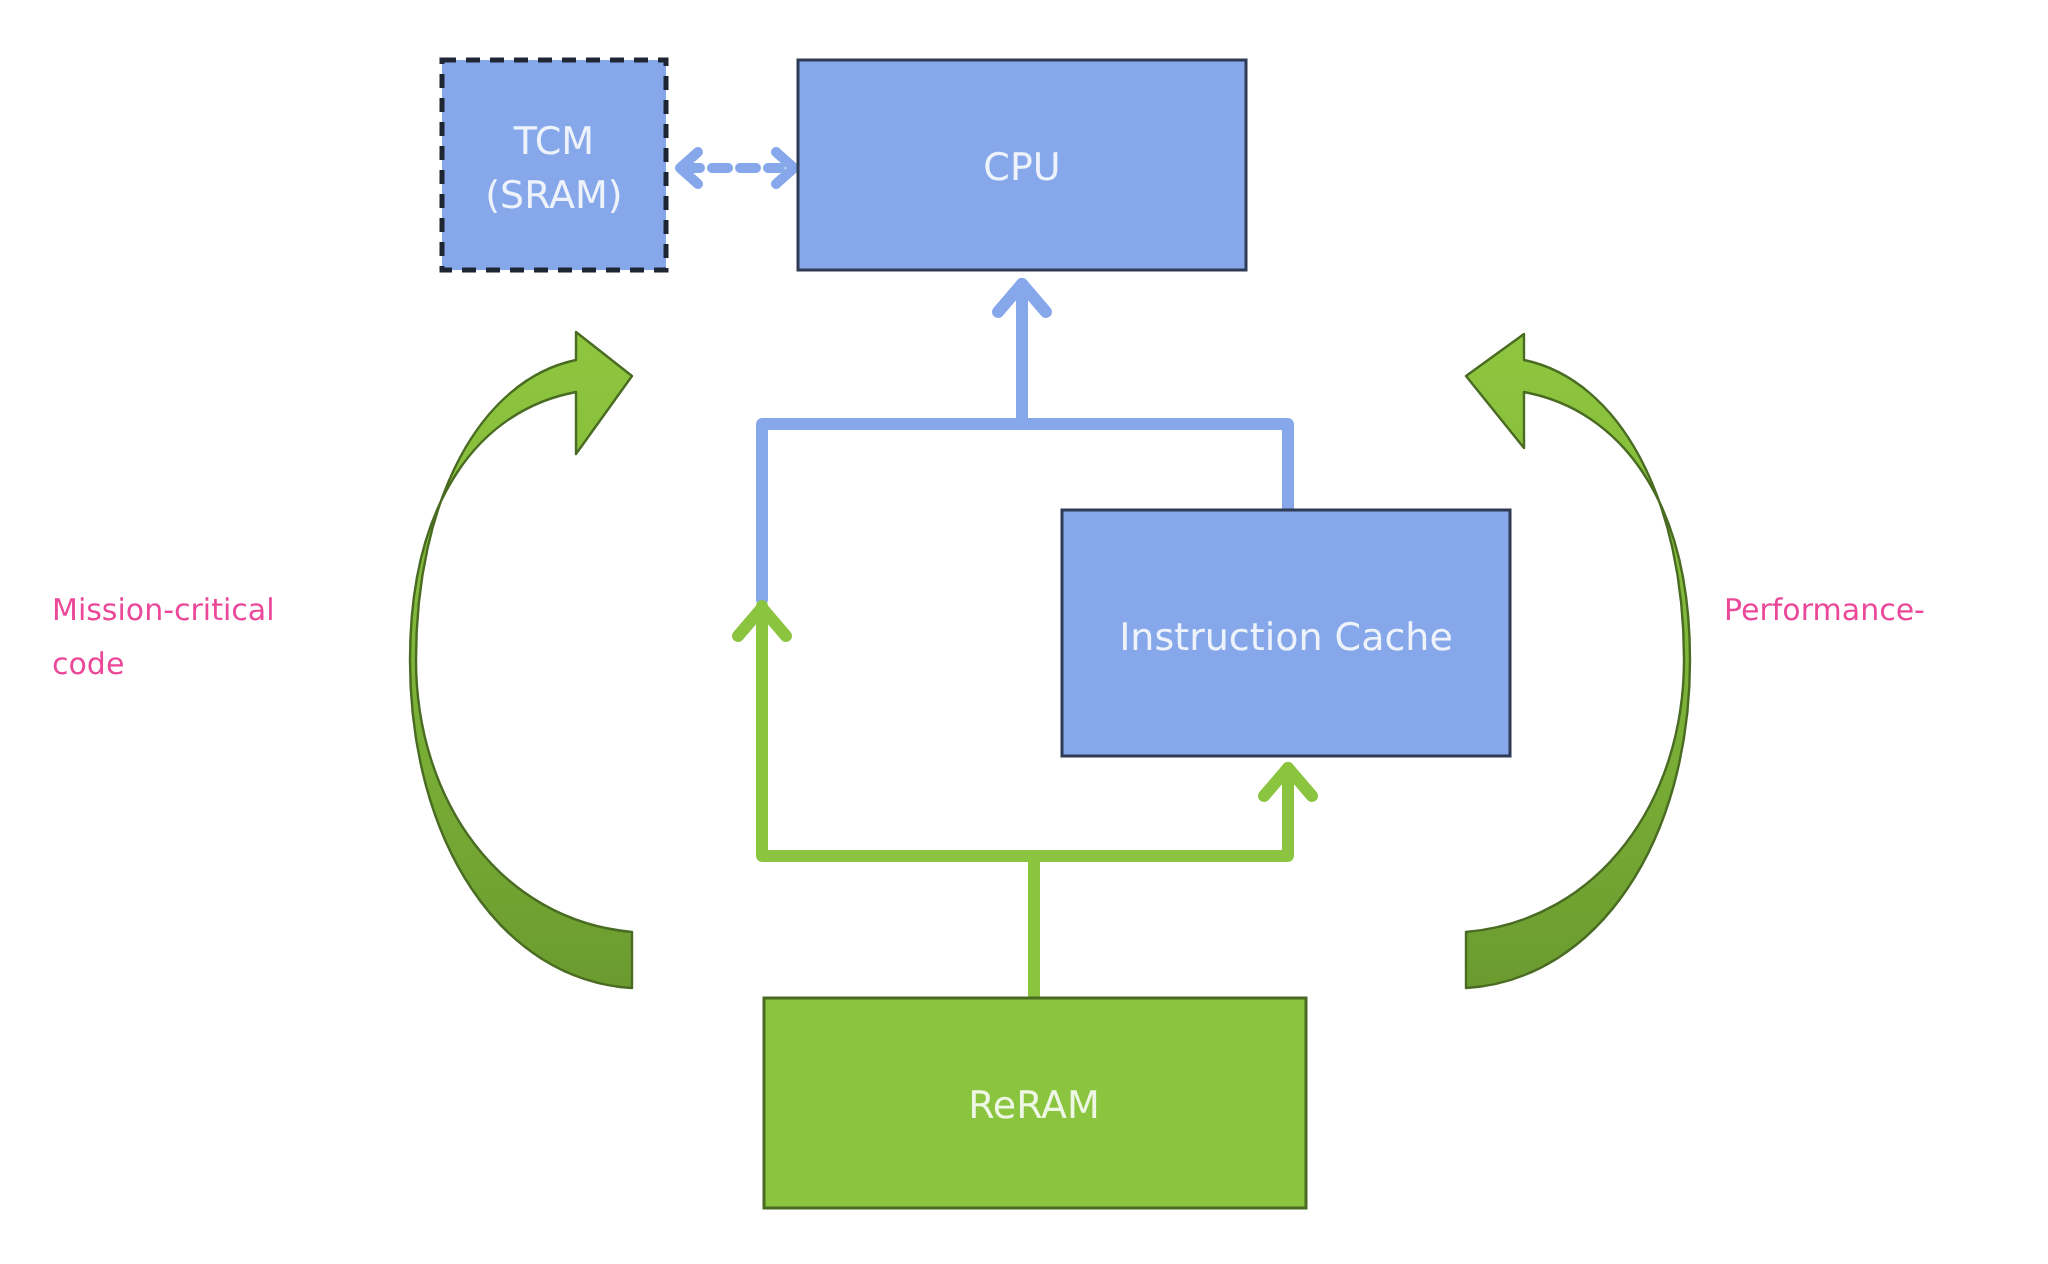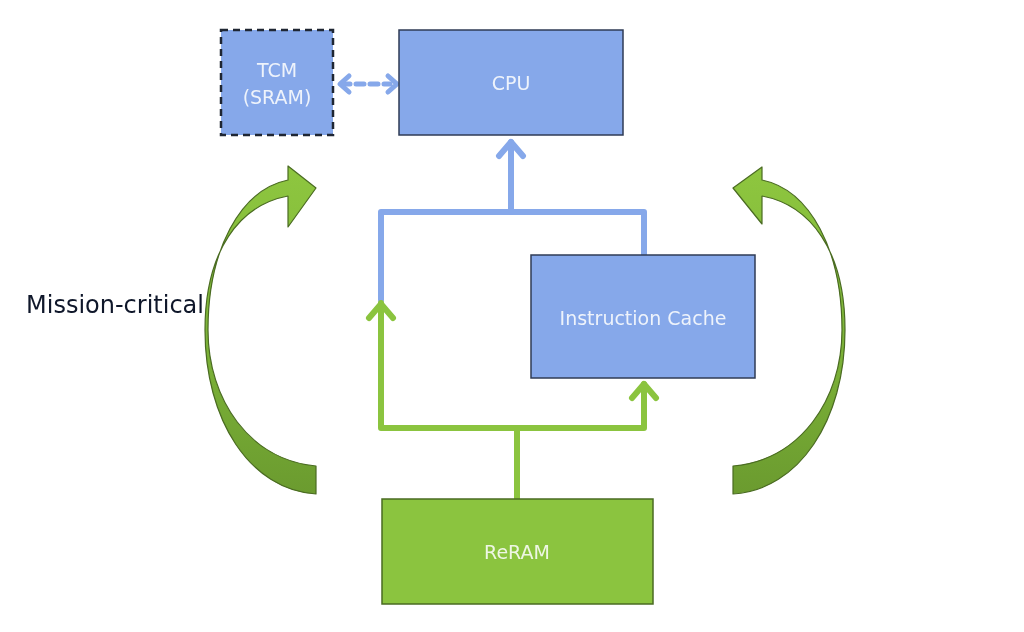--- a/index.html
+++ b/index.html
@@ -1,19 +1,19 @@
 <!DOCTYPE html>
 <html><head>
 <meta charset="utf-8">
 <style>
   html, body { margin:0; padding:0; background:#ffffff; }
   body { width:1024px; height:632px; position:relative; overflow:hidden; font-family:"Liberation Sans", sans-serif; }
   svg#diagram { position:absolute; left:0; top:0; }
   .box-text { font-family:"DejaVu Sans", sans-serif; fill:#eef3fb; font-size:19px; }
-  .side-label { position:absolute; font-family:"DejaVu Sans", sans-serif; font-size:24px; color:#0f172a; line-height:27px; }
+  .side-label { position:absolute; font-family:"DejaVu Sans", sans-serif; font-size:15px; color:#ec4899; line-height:27px; }
 </style>
 </head>
 <body>
 
 <svg id="diagram" width="1024" height="632" viewBox="0 0 1024 632">
   <defs>
     <linearGradient id="curveGradL" x1="0" y1="0" x2="0" y2="1">
       <stop offset="0" stop-color="#8ec63f"></stop>
       <stop offset="0.45" stop-color="#80b83a"></stop>
       <stop offset="1" stop-color="#6b9b2f"></stop>
@@ -75,16 +75,18 @@
   <path d="M733,494
            C799,490 845,420 845,330
            C845,250 810,205 762,196
            L762,224 L733,188 L762,167 L762,180
            C810,190 842,250 842,330
            C842,400 800,460 733,466 Z" fill="url(#curveGradR)" stroke="#4a6b22" stroke-width="1.2" stroke-linejoin="round"></path>
 </svg>
 
 <div class="side-label" style="left:26px; top:292px;">
   <div>Mission-critical</div>
+  <div>code</div>
 </div>
 
 <div class="side-label" style="left:862px; top:292px;">
+  <div>Performance-</div>
 </div>
 
 </body></html>

